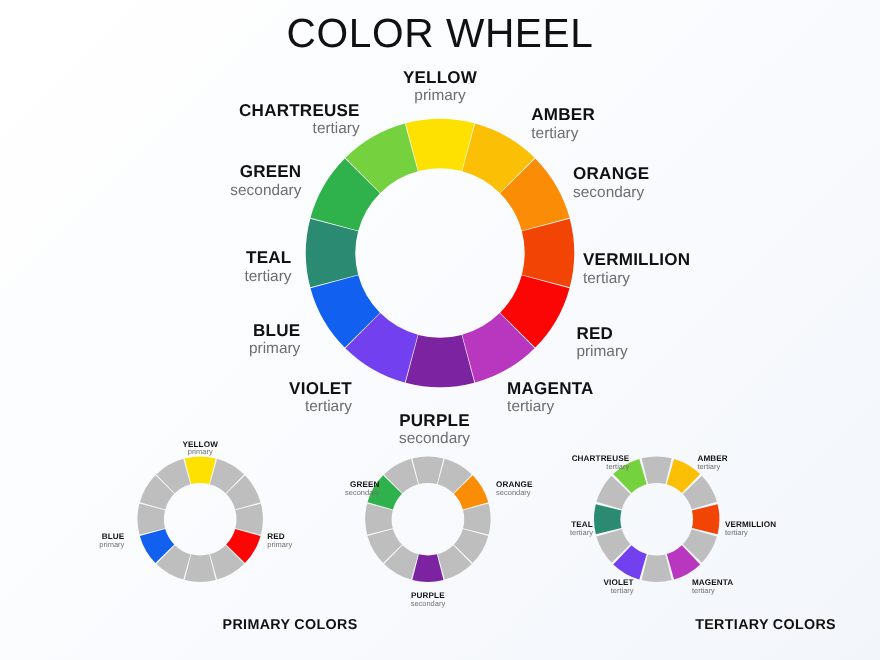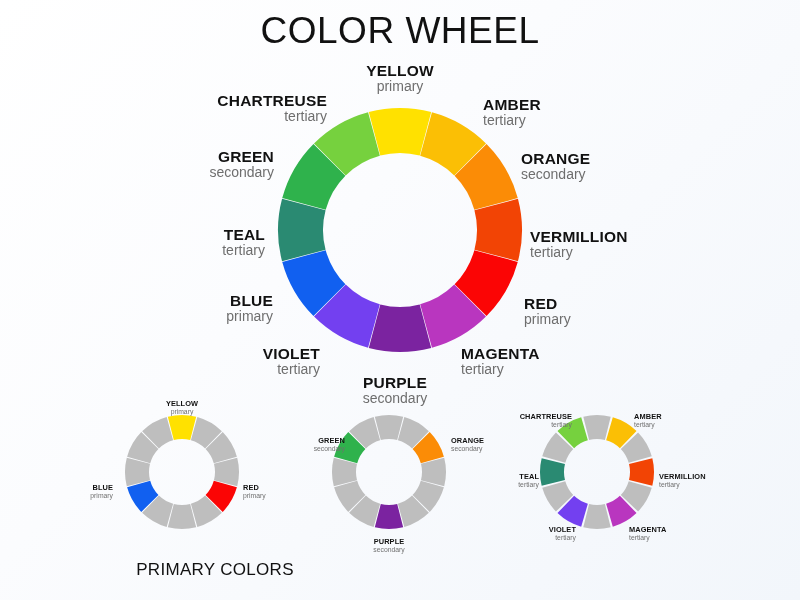--- a/index.html
+++ b/index.html
@@ -85,23 +85,23 @@
     font-weight: 400;
     color: #707070;
   }
   .mini-label.al-left  { text-align: left; }
   .mini-label.al-right { text-align: right; }
   .mini-label.al-center{ text-align: center; }
 
   
   .mini-caption {
     position: absolute;
-    text-align: center;
-    font-size: 17px;
-    font-weight: 400;
+    text-align: right;
+    font-size: 13px;
+    font-weight: 700;
     color: #111111;
     letter-spacing: 0.3px;
     white-space: nowrap;
   }
   #caption-primary   { left: 105px; top: 560px; width: 220px; }
   #caption-secondary { left: 312px; top: 560px; width: 240px; }
   #caption-tertiary  { left: 520px; top: 560px; width: 240px; }
 </style>
 </head>
 <body>
@@ -263,14 +263,15 @@
         <span class="lbl-name">VIOLET</span>
         <span class="lbl-kind">tertiary</span>
       </div>
       <div class="mini-label al-right" style="top: 473px; left: 319px; width: 220px;">
         <span class="lbl-name">TEAL</span>
         <span class="lbl-kind">tertiary</span>
       </div>
     </div>
 
   <div id="caption-primary" class="mini-caption">PRIMARY COLORS</div>
+  <div id="caption-tertiary" class="mini-caption">TERTIARY COLORS</div>
 
 </div>
 
 </body></html>

